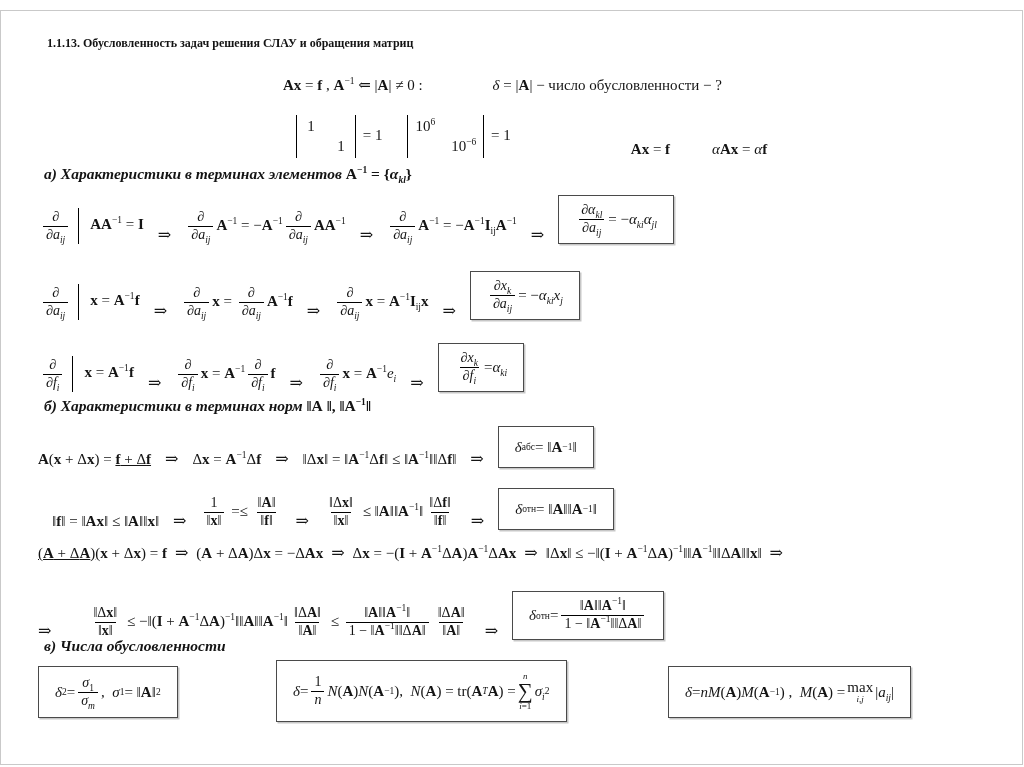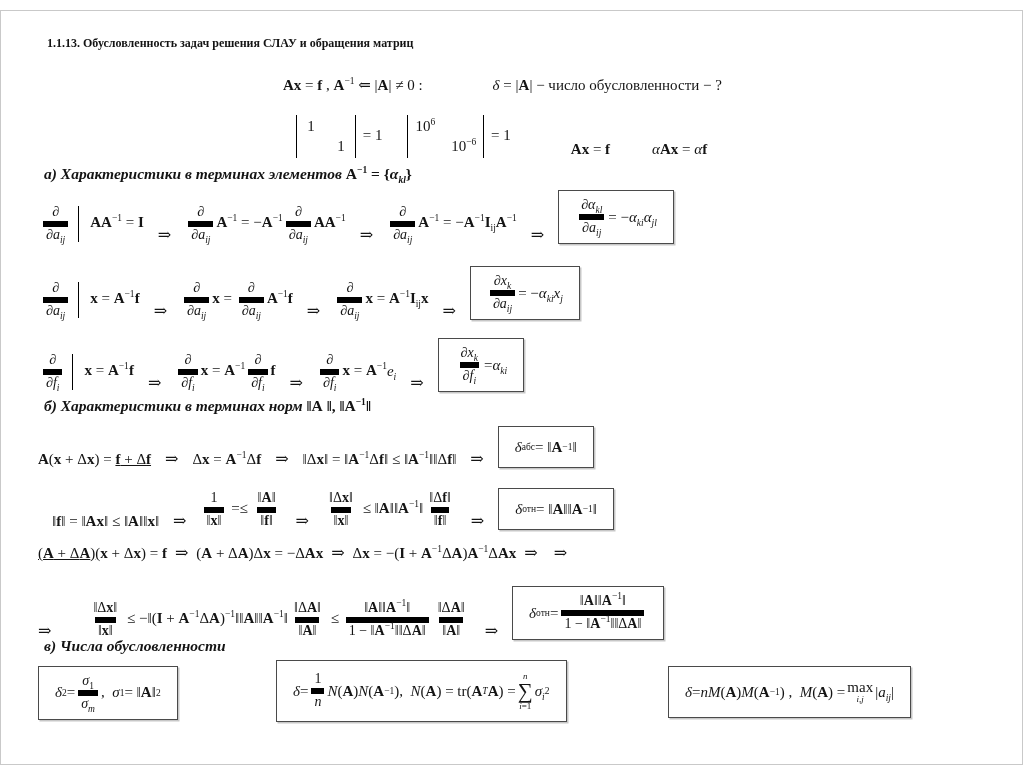--- a/index.html
+++ b/index.html
@@ -14,36 +14,36 @@
   .arrow { font-size:16px; margin:0 14px; }
   .arrow.tight { margin:0 8px; }
   .arrow.lead { margin:0 36px 0 0; }
   h2.t-title { font-size:12px; font-weight:bold; white-space:nowrap; }
   .heading { font-size:15.5px; font-weight:bold; font-style:italic; white-space:nowrap; }
   .heading .mn { font-style:normal; }
   sub,sup { line-height:0; font-size:9.5px; }
   .fr { display:inline-flex; flex-direction:column; align-items:center;
         vertical-align:middle; margin:0 3px; line-height:1.2; text-align:center; font-size:14px; }
   .fr .nu { padding:0 3px; }
-  .fr .de { border-top:6px solid #000000; padding:0 3px; }
+  .fr .de { border-top:1px solid #000000; padding:0 3px; }
   .vb { display:inline-block; width:0; height:36px; border-left:1px solid #000;
         vertical-align:middle; margin:0 11px 0 7px; }
   .det { display:inline-block; border-left:1px solid #000; border-right:1px solid #000;
          padding:3px 7px; vertical-align:middle; margin:0 3px; }
   .m2 { display:inline-grid; grid-template-columns:auto auto; column-gap:16px; row-gap:3px; }
   .m2 > span { min-width:14px; text-align:center; }
   .bigop { display:inline-flex; flex-direction:column; align-items:center;
            vertical-align:middle; line-height:1; margin:0 2px; }
   .bigop .op { font-size:21px; }
   .bigop .maxop { font-size:15px; }
   .bigop .lim { font-size:9px; }
   .box { border:1px solid #4a4a4a; box-shadow:1.5px 1.5px 0 rgba(0,0,0,0.22);
          padding:6px 16px; display:inline-flex; align-items:center; min-height:42px;
          background:#fff; font-size:15px; white-space:nowrap; }
-  .g22 { margin-left:22px; } .g88 { margin-left:60px; } .g42 { margin-left:42px; }
+  .g22 { margin-left:22px; } .g88 { margin-left:120px; } .g42 { margin-left:42px; }
   
   .t-title { left:47px; top:36px; }
   .r-intro1 { left:283px; top:76px; gap:70px; }
   .r-intro2 { left:293px; top:100px; height:58px; }
   .h-a { left:44px; top:165px; }
   .r-a1 { left:40px; top:186px; height:58px; }
   .r-a2 { left:40px; top:258px; height:62px; }
   .r-a3 { left:40px; top:330px; height:62px; }
   .h-b { left:44px; top:397px; }
   .r-b1 { left:38px; top:424px; height:44px; }
@@ -196,20 +196,21 @@
     <span class="cell box"><i>δ</i><sub>отн</sub> = ‖<b>A</b>‖‖<b>A</b><sup>−1</sup>‖</span>
   </div>
 
   <div class="abs row r-b3">
     <span class="cell"><u>(<b>A</b> + Δ<b>A</b>)</u>(<b>x</b> + Δ<b>x</b>) = <b>f</b></span>
     <span class="arrow tight">⇒</span>
     <span class="cell">(<b>A</b> + Δ<b>A</b>)Δ<b>x</b> = −Δ<b>Ax</b></span>
     <span class="arrow tight">⇒</span>
     <span class="cell">Δ<b>x</b> = −(<b>I</b> + <b>A</b><sup>−1</sup>Δ<b>A</b>)<b>A</b><sup>−1</sup>Δ<b>Ax</b></span>
     <span class="arrow tight">⇒</span>
+    <span class="cell">‖Δ<b>x</b>‖ ≤ −‖(<b>I</b> + <b>A</b><sup>−1</sup>Δ<b>A</b>)<sup>−1</sup>‖‖<b>A</b><sup>−1</sup>‖‖Δ<b>A</b>‖‖<b>x</b>‖</span>
     <span class="arrow tight">⇒</span>
   </div>
 
   <div class="abs row r-b4">
     <span class="arrow lead">⇒</span>
     <span class="cell"><span class="fr">
           <span class="nu">‖Δ<b>x</b>‖</span>
           <span class="de">‖<b>x</b>‖</span>
         </span> ≤ −‖(<b>I</b> + <b>A</b><sup>−1</sup>Δ<b>A</b>)<sup>−1</sup>‖‖<b>A</b>‖‖<b>A</b><sup>−1</sup>‖<span class="fr">
           <span class="nu">‖Δ<b>A</b>‖</span>

